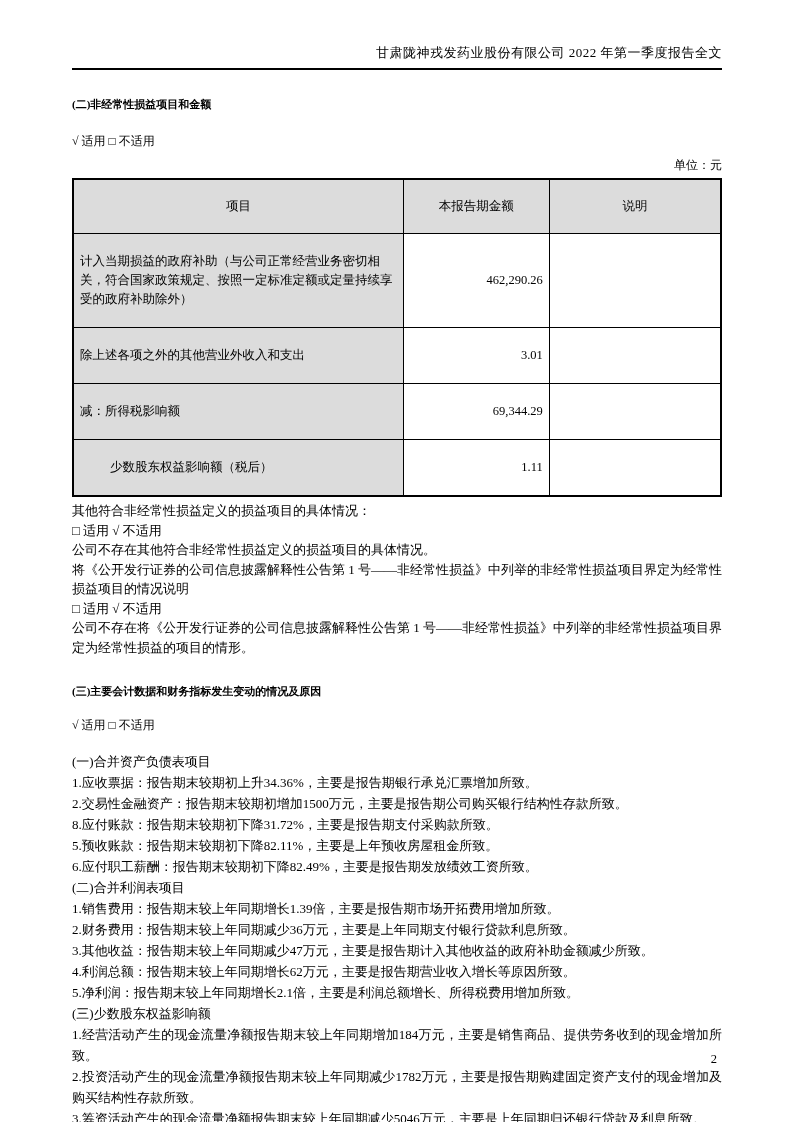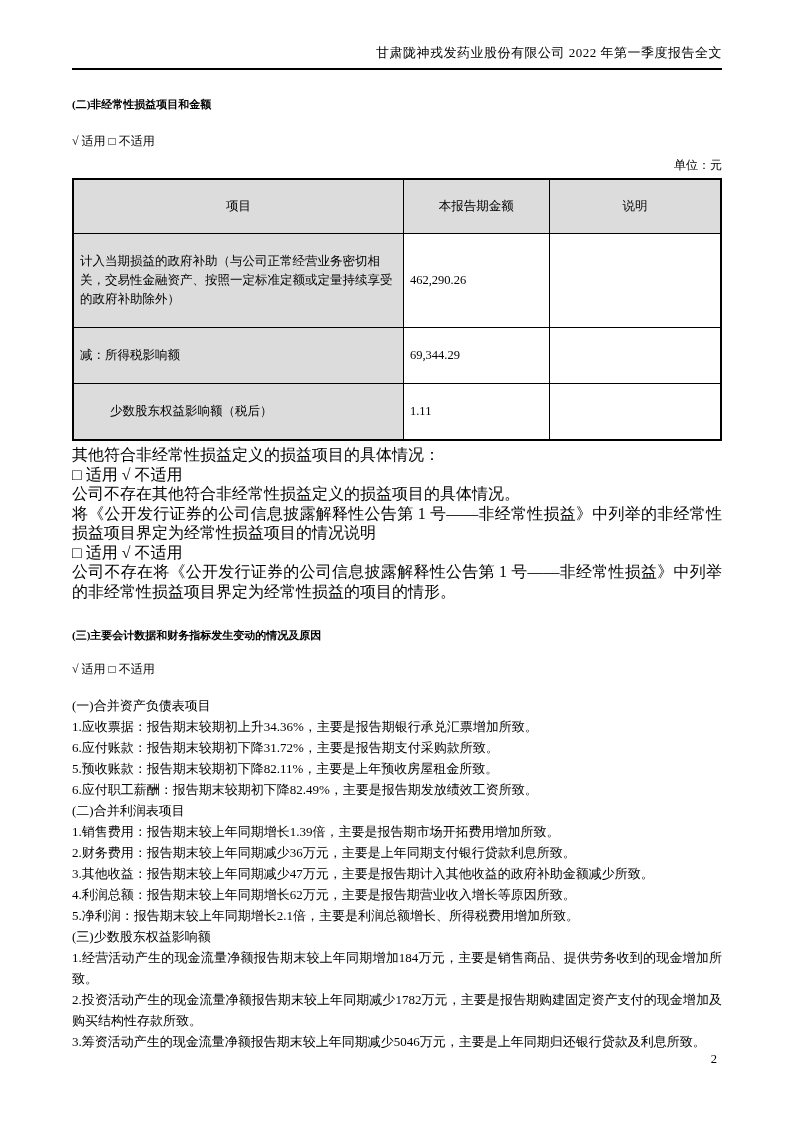--- a/index.html
+++ b/index.html
@@ -46,29 +46,29 @@
     font-weight: normal;
     text-align: center;
     height: 25px;
   }
   .fin td.item {
     background: #dcdcdc;
     text-align: left;
     line-height: 19px;
     width: 51%;
   }
-  .fin td.amount { width: 22.5%; height: 23px; margin-left: 10px; }
+  .fin td.amount { text-align: right; width: 22.5%; height: 23px; margin-left: 10px; }
   .fin td.note { text-align: center; width: 26.5%; }
   .fin tr.total td.note { background: #dcdcdc; }
   .fin td.item.indent { padding-left: 36px; }
 
   .notes { margin-top: 4px; }
   .notes p {
     margin: 0;
-    font-size: 16px;
+    font-size: 13px;
     line-height: 19.5px;
     text-align: justify;
   }
 
   .statements { margin-top: 17px; }
   .statements p {
     margin: 0;
     font-size: 13px;
     line-height: 21px;
     text-align: justify;
@@ -96,22 +96,27 @@
     <table class="fin">
       <thead>
         <tr>
           <th>项目</th>
           <th>本报告期金额</th>
           <th>说明</th>
         </tr>
       </thead>
       <tbody>
         <tr>
-          <td class="item">计入当期损益的政府补助（与公司正常经营业务密切相关，交易性金融资产、按照一定标准定额或定量持续享受的政府补助除外）</td>
+          <td class="item">计入当期损益的政府补助（与公司正常经营业务密切相关，符合国家政策规定、按照一定标准定额或定量持续享受的政府补助除外）</td>
           <td class="amount">462,290.26</td>
+          <td class="note"></td>
+        </tr>
+        <tr>
+          <td class="item">除上述各项之外的其他营业外收入和支出</td>
+          <td class="amount">3.01</td>
           <td class="note"></td>
         </tr>
         <tr>
           <td class="item">减：所得税影响额</td>
           <td class="amount">69,344.29</td>
           <td class="note"></td>
         </tr>
         <tr>
           <td class="item indent">少数股东权益影响额（税后）</td>
           <td class="amount">1.11</td>
@@ -128,21 +133,22 @@
       <p>□ 适用 √ 不适用</p>
       <p>公司不存在将《公开发行证券的公司信息披露解释性公告第 1 号——非经常性损益》中列举的非经常性损益项目界定为经常性损益的项目的情形。</p>
     </div>
 
     <div class="sec-title">(三)主要会计数据和财务指标发生变动的情况及原因</div>
     <div class="check-line" style="margin-top:18px;">√ 适用 □ 不适用</div>
 
     <div class="statements">
       <p>(一)合并资产负债表项目</p>
       <p>1.应收票据：报告期末较期初上升34.36%，主要是报告期银行承兑汇票增加所致。</p>
-      <p>6.应付账款：报告期末较期初下降31.72%，主要是报告期支付采购款所致。</p>
+      <p>2.交易性金融资产：报告期末较期初增加1500万元，主要是报告期公司购买银行结构性存款所致。</p>
+      <p>8.应付账款：报告期末较期初下降31.72%，主要是报告期支付采购款所致。</p>
       <p>5.预收账款：报告期末较期初下降82.11%，主要是上年预收房屋租金所致。</p>
       <p>6.应付职工薪酬：报告期末较期初下降82.49%，主要是报告期发放绩效工资所致。</p>
       <p>(二)合并利润表项目</p>
       <p>1.销售费用：报告期末较上年同期增长1.39倍，主要是报告期市场开拓费用增加所致。</p>
       <p>2.财务费用：报告期末较上年同期减少36万元，主要是上年同期支付银行贷款利息所致。</p>
       <p>3.其他收益：报告期末较上年同期减少47万元，主要是报告期计入其他收益的政府补助金额减少所致。</p>
       <p>4.利润总额：报告期末较上年同期增长62万元，主要是报告期营业收入增长等原因所致。</p>
       <p>5.净利润：报告期末较上年同期增长2.1倍，主要是利润总额增长、所得税费用增加所致。</p>
       <p>(三)少数股东权益影响额</p>
       <p>1.经营活动产生的现金流量净额报告期末较上年同期增加184万元，主要是销售商品、提供劳务收到的现金增加所致。</p>

